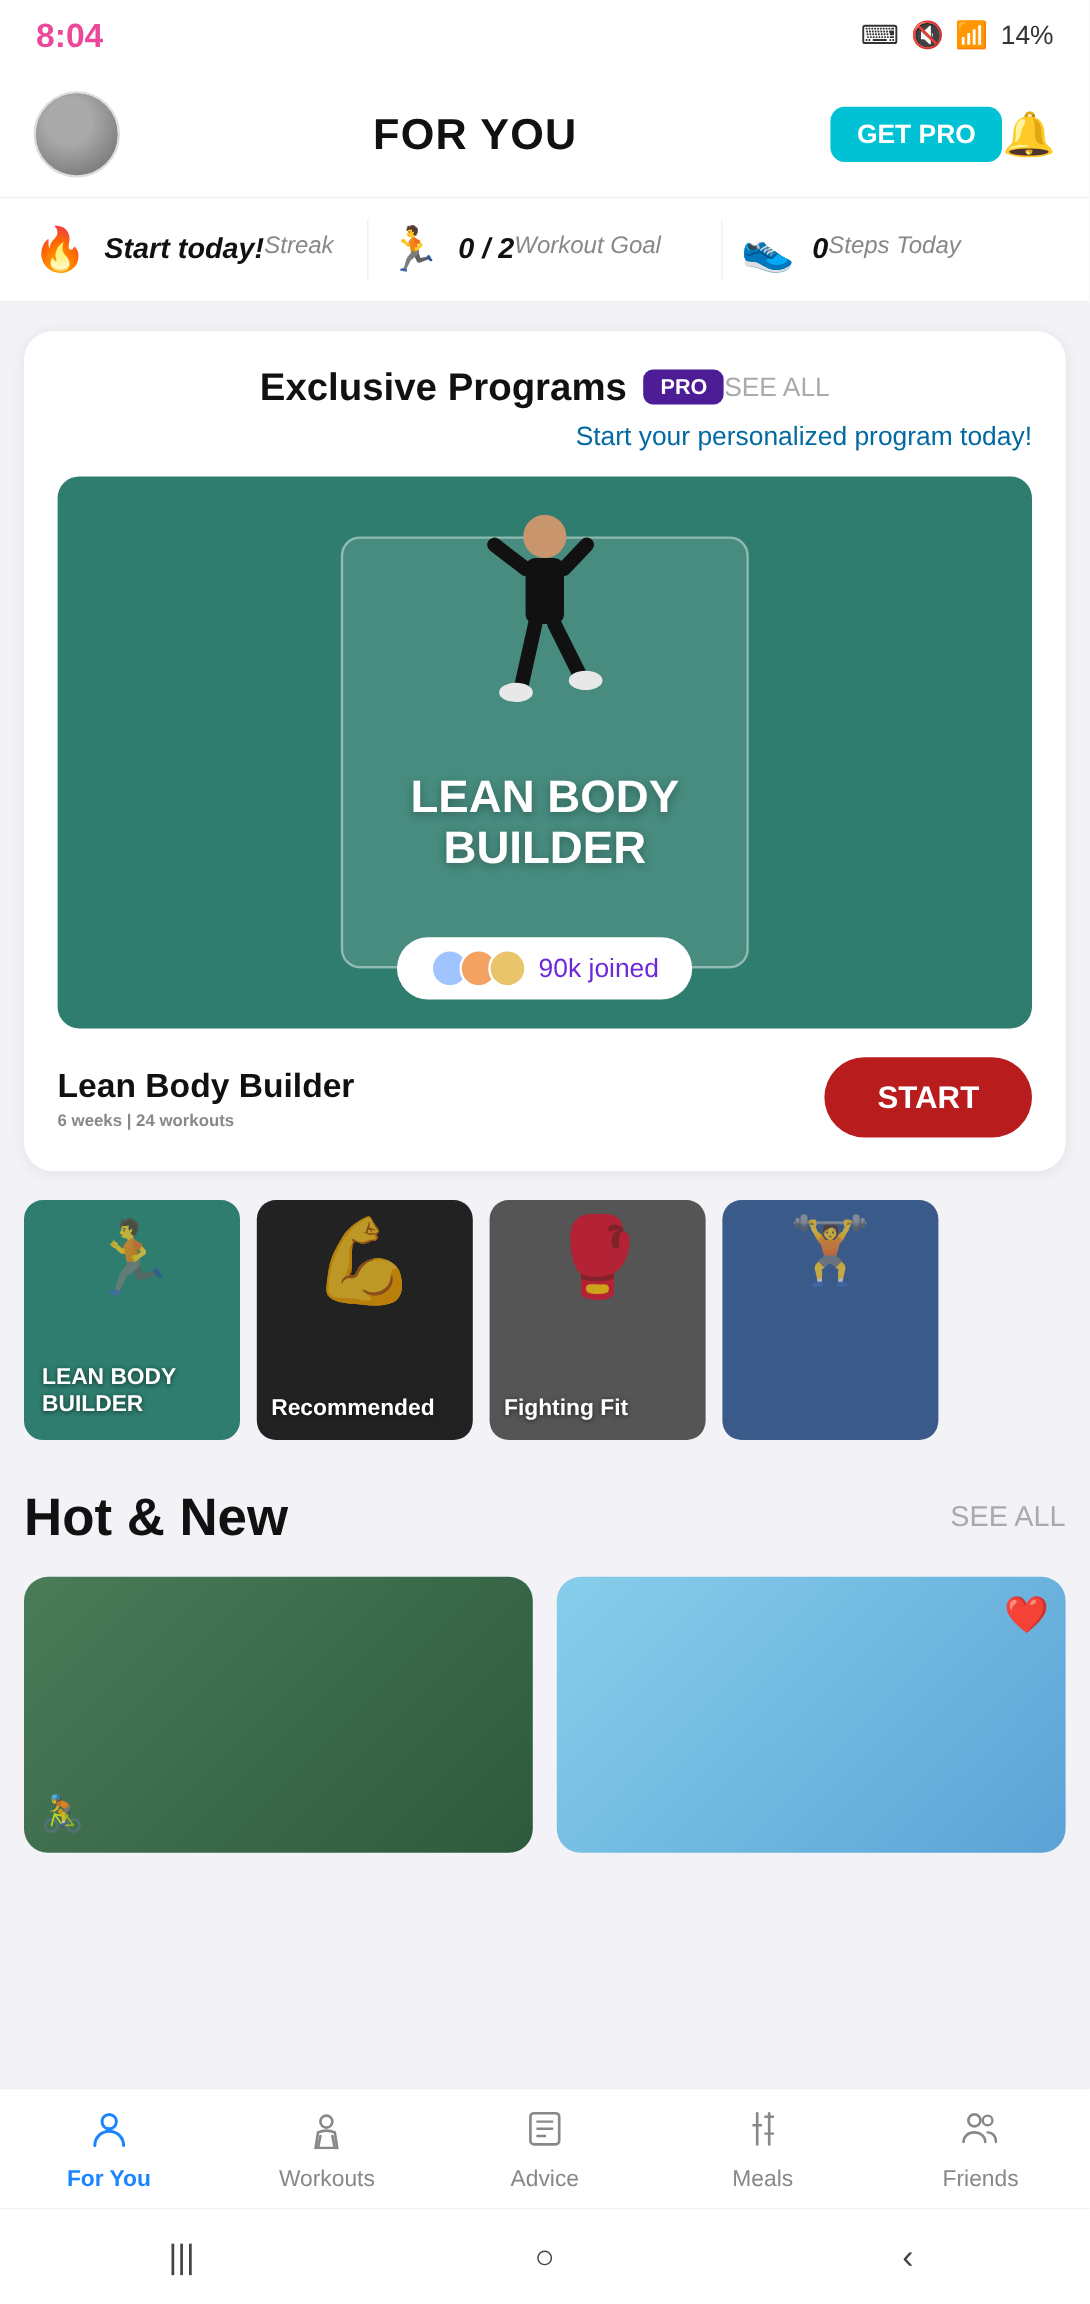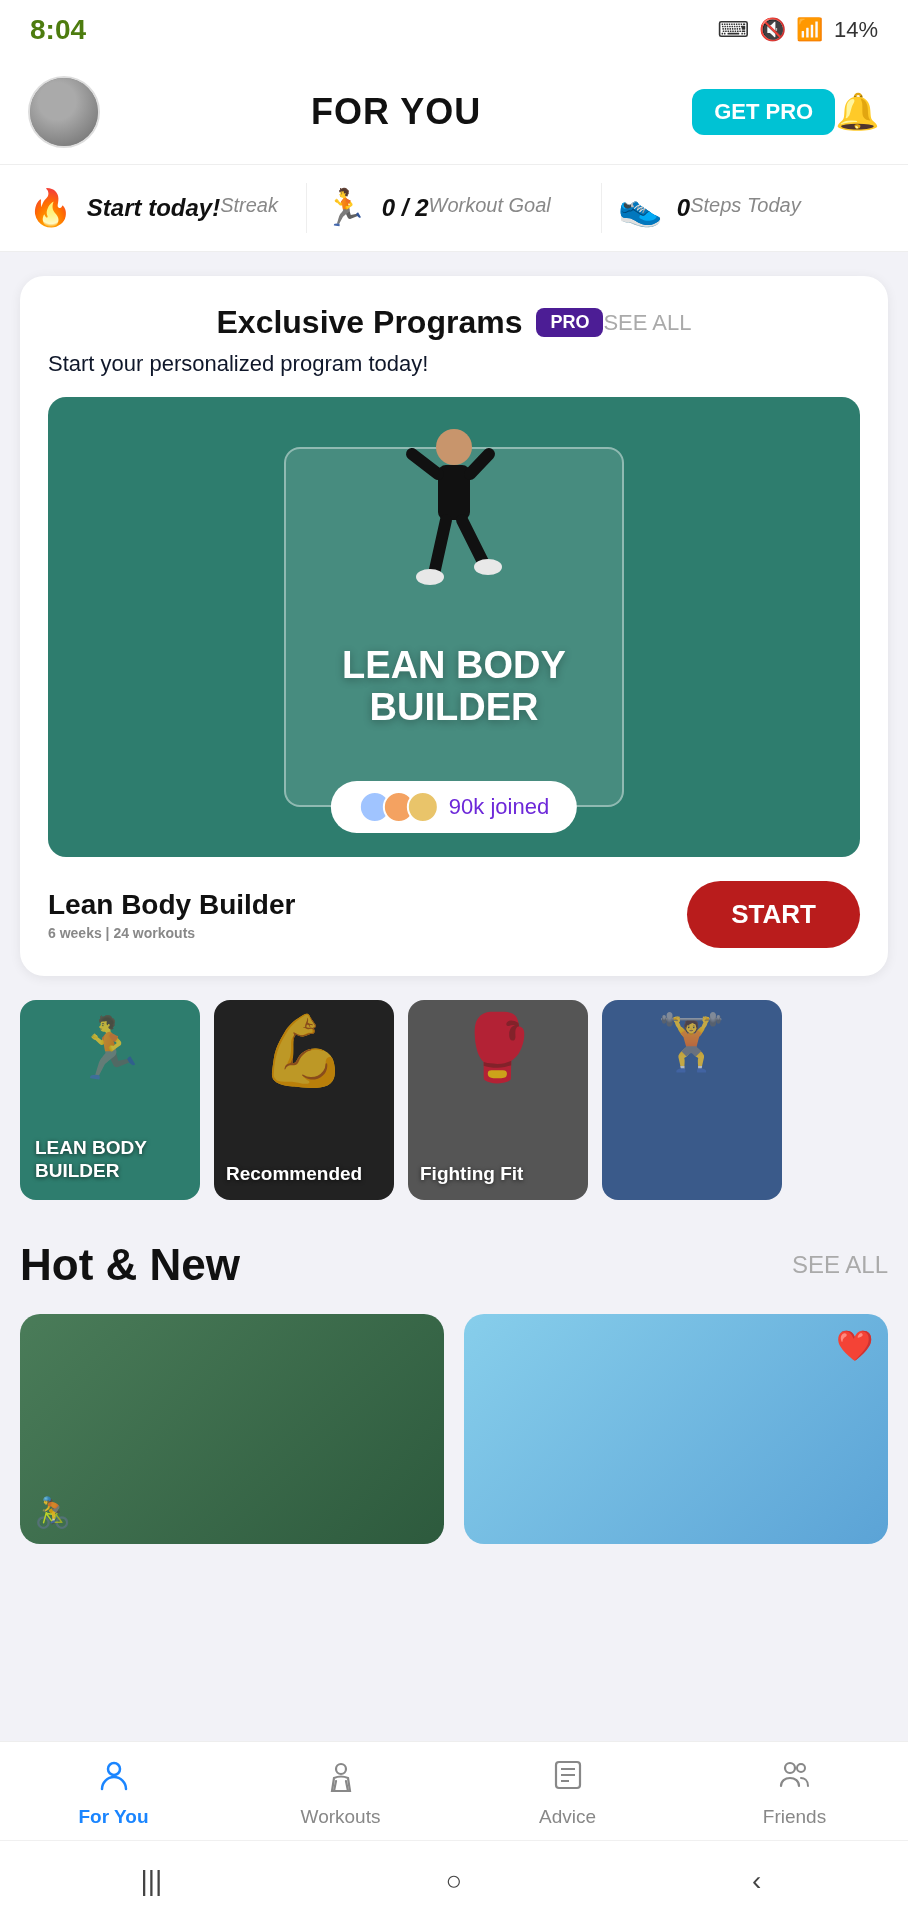--- a/index.html
+++ b/index.html
@@ -18,21 +18,21 @@
       background: #fff;
       height: 60px;
       display: flex;
       align-items: center;
       justify-content: space-between;
       padding: 0 30px;
     }
     .status-time {
       font-size: 28px;
       font-weight: 600;
-      color: #4d7c0f;
+      color: #ec4899;
     }
     .status-icons {
       display: flex;
       align-items: center;
       gap: 10px;
       font-size: 22px;
       color: #333;
     }
     .battery-text {
       font-size: 22px;
@@ -167,22 +167,23 @@
       padding: 4px 14px;
       border-radius: 8px;
     }
     .see-all-text {
       font-size: 22px;
       color: #aaa;
       cursor: pointer;
     }
     .card-subtitle {
       font-size: 22px;
-      color: #0f172a;
+      color: #0369a1;
       margin-bottom: 20px;
+      text-align: right;
     }
 
     
     .program-banner {
       background: #2e7d6e;
       border-radius: 18px;
       overflow: hidden;
       position: relative;
       height: 460px;
       display: flex;
@@ -611,20 +612,32 @@
         <line x1="10" y1="11" x2="24" y2="11" stroke="#888" stroke-width="2"></line>
         <line x1="10" y1="17" x2="24" y2="17" stroke="#888" stroke-width="2"></line>
         <line x1="10" y1="23" x2="18" y2="23" stroke="#888" stroke-width="2"></line>
       </svg>
     </span>
     <span class="nav-label">Advice</span>
   </div>
   <div class="nav-item">
     <span class="nav-icon">
       <svg width="34" height="34" viewBox="0 0 34 34" fill="none">
+        <line x1="12" y1="4" x2="12" y2="30" stroke="#888" stroke-width="2.2" stroke-linecap="round"></line>
+        <line x1="22" y1="4" x2="22" y2="30" stroke="#888" stroke-width="2.2" stroke-linecap="round"></line>
+        <line x1="8" y1="14" x2="16" y2="14" stroke="#888" stroke-width="2"></line>
+        <line x1="18" y1="7" x2="26" y2="7" stroke="#888" stroke-width="2"></line>
+        <line x1="18" y1="21" x2="26" y2="21" stroke="#888" stroke-width="2"></line>
+      </svg>
+    </span>
+    <span class="nav-label">Meals</span>
+  </div>
+  <div class="nav-item">
+    <span class="nav-icon">
+      <svg width="34" height="34" viewBox="0 0 34 34" fill="none">
         <circle cx="12" cy="10" r="5" stroke="#888" stroke-width="2.2"></circle>
         <circle cx="23" cy="10" r="4" stroke="#888" stroke-width="2"></circle>
         <path d="M3 28c0-5 4-8 9-8s9 3 9 8" stroke="#888" stroke-width="2.2" stroke-linecap="round"></path>
         <path d="M23 20c3 0 7 2 7 8" stroke="#888" stroke-width="2" stroke-linecap="round"></path>
       </svg>
     </span>
     <span class="nav-label">Friends</span>
   </div>
 </div>
 

